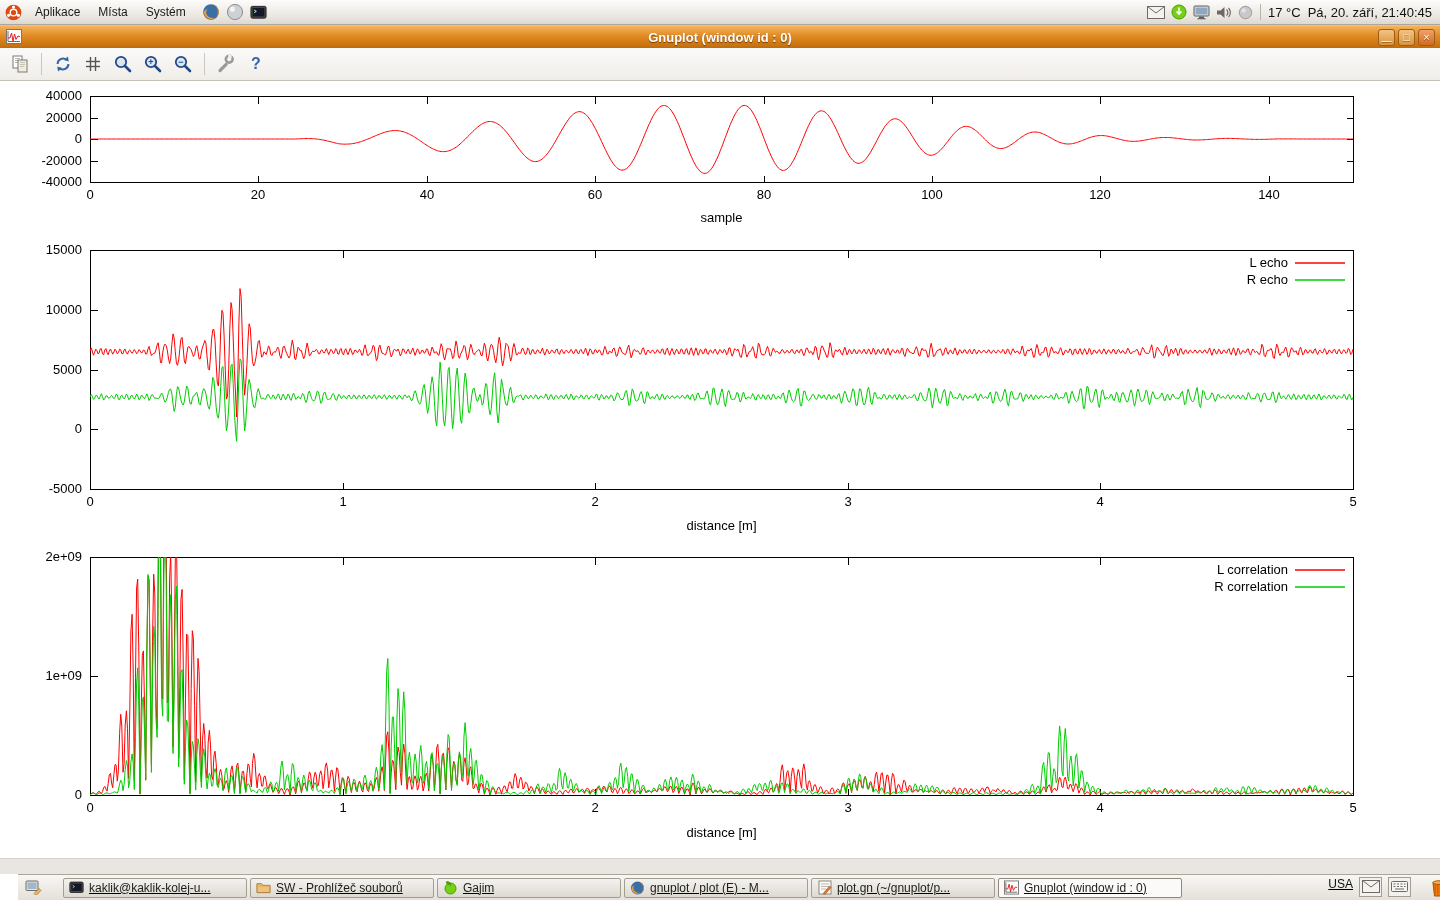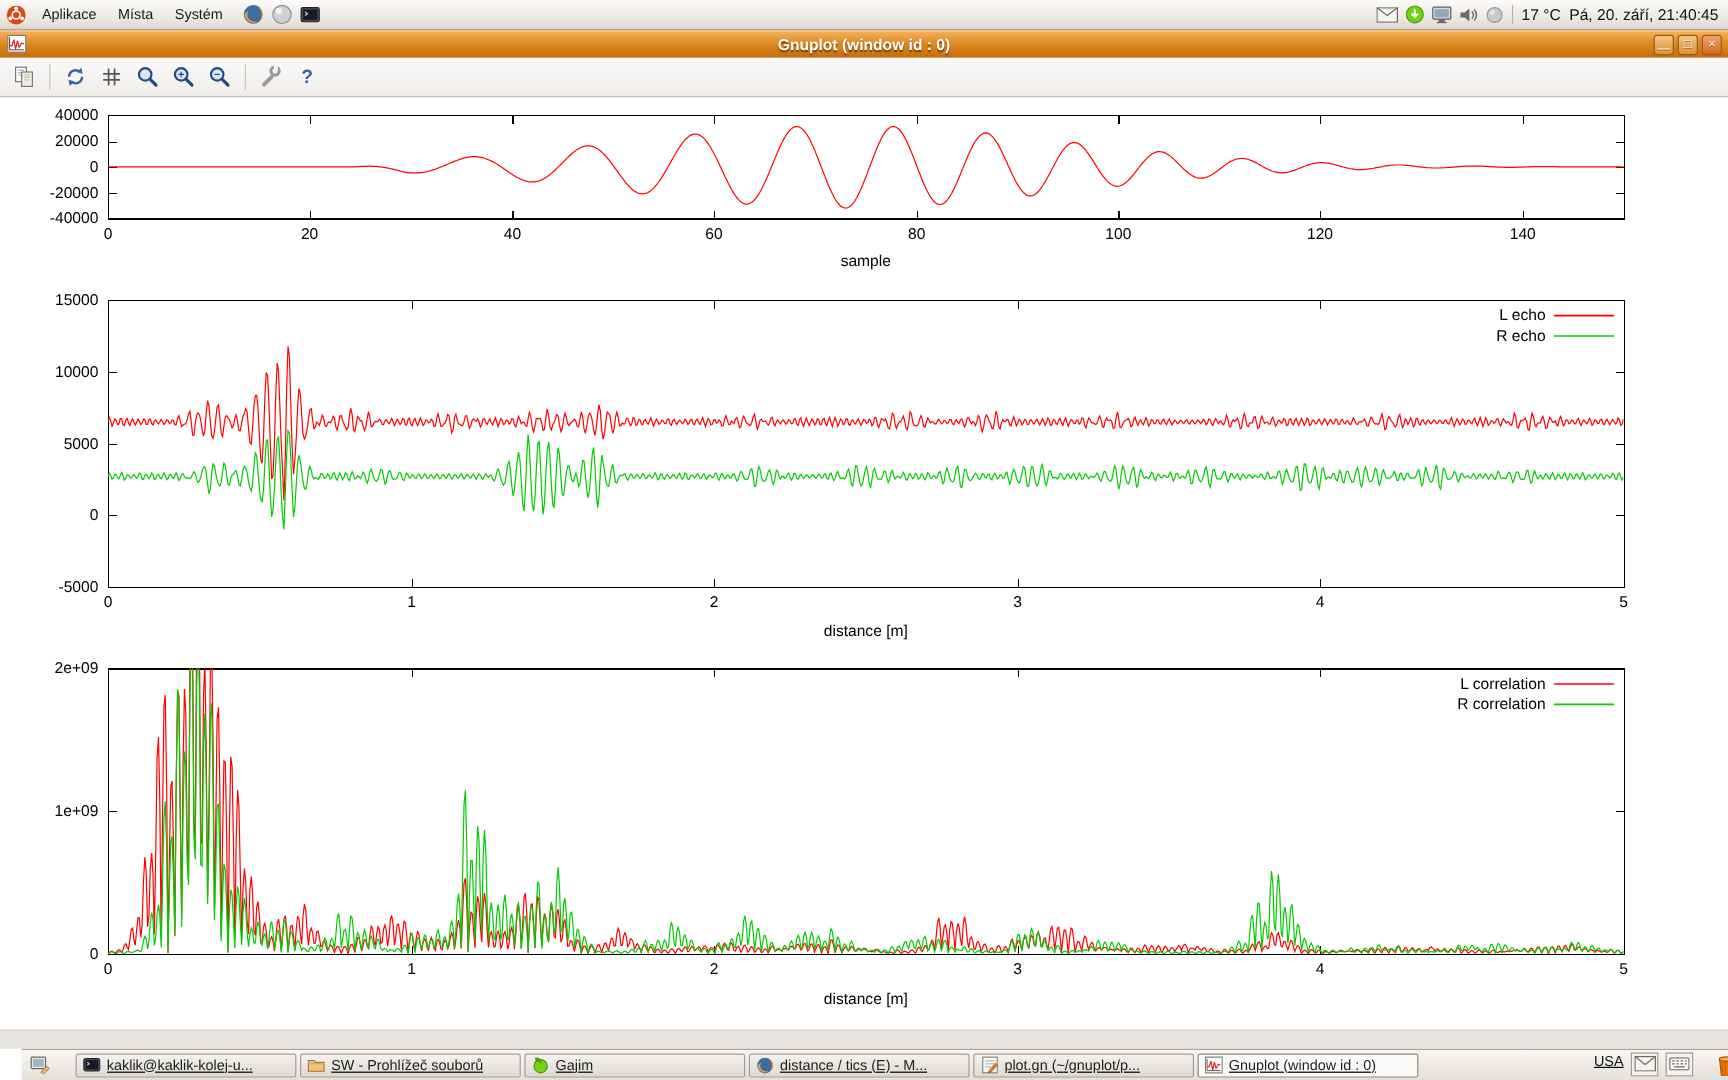--- a/index.html
+++ b/index.html
@@ -411,21 +411,21 @@
         <span class="task-label">Gajim</span>
       </div>
       <div class="task-btn">
         <span class="task-ic">
           <svg width="18" height="18" viewBox="0 0 18 18">
             <circle cx="9" cy="9" r="7.8" fill="#3A6EA5"></circle>
             <path d="M9 1.2a7.8 7.8 0 0 1 7.8 7.8 7.8 7.8 0 0 1-3.9 6.7A6.8 6.8 0 0 0 15.6 9.8 7.2 7.2 0 0 0 9 1.2z" fill="#E8861A"></path>
             <path d="M1.9 9a7.1 7.1 0 0 0 7.1 7 6.6 6.6 0 0 0 4-1.3C8 15.6 4.2 13 4.2 9.4c0-1.4.4-2.6 1.2-3.6A7.1 7.1 0 0 0 1.9 9z" fill="#F49C2C"></path>
           </svg>
         </span>
-        <span class="task-label">distance / tics (E) - M...</span>
+        <span class="task-label">gnuplot / plot (E) - M...</span>
       </div>
       <div class="task-btn">
         <span class="task-ic">
           <svg width="14" height="15" viewBox="0 0 14 15">
             <rect x="1" y="1" width="12" height="13" fill="#FCFCFA" stroke="#8A867E"></rect>
             <path d="M3 4h8M3 6.5h8M3 9h5" stroke="#B9B5AC"></path>
             <path d="M6 12.5L11.5 6l1.6 1.4L7.6 13.8 5.6 14.2z" fill="#E9762E" stroke="#A5500F" stroke-width="0.6"></path>
           </svg>
         </span>
         <span class="task-label">plot.gn (~/gnuplot/p...</span>

